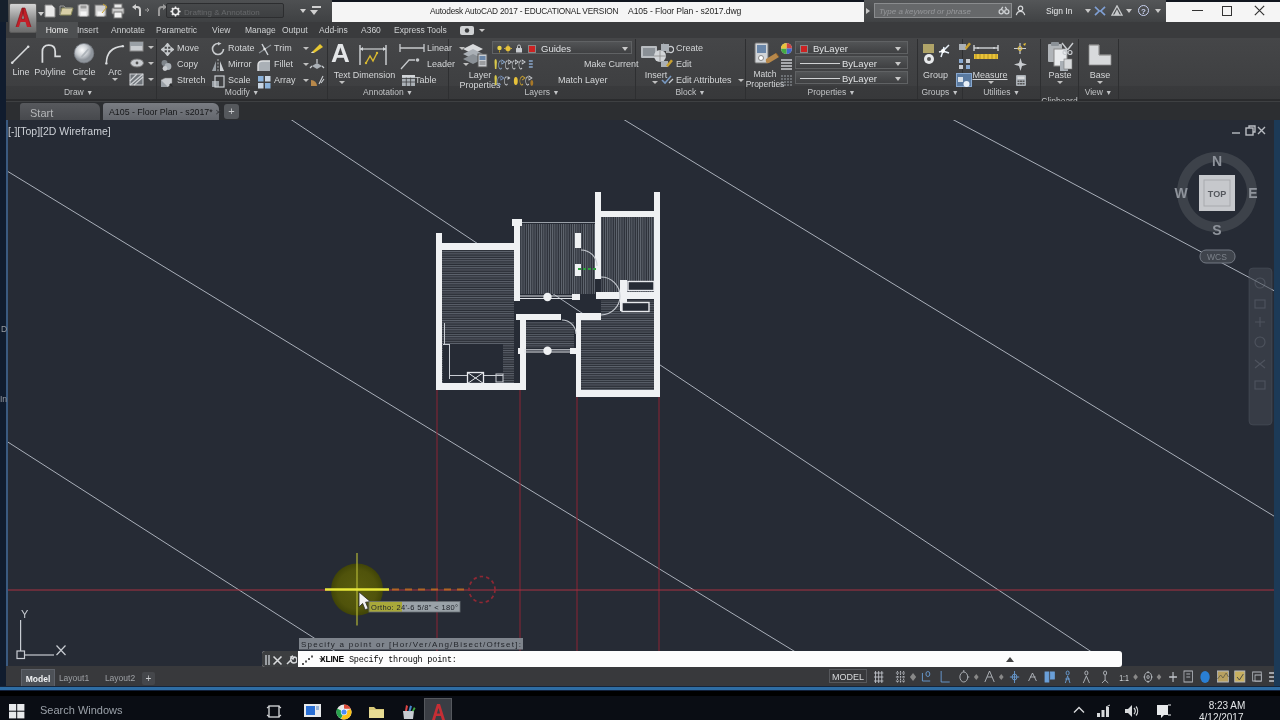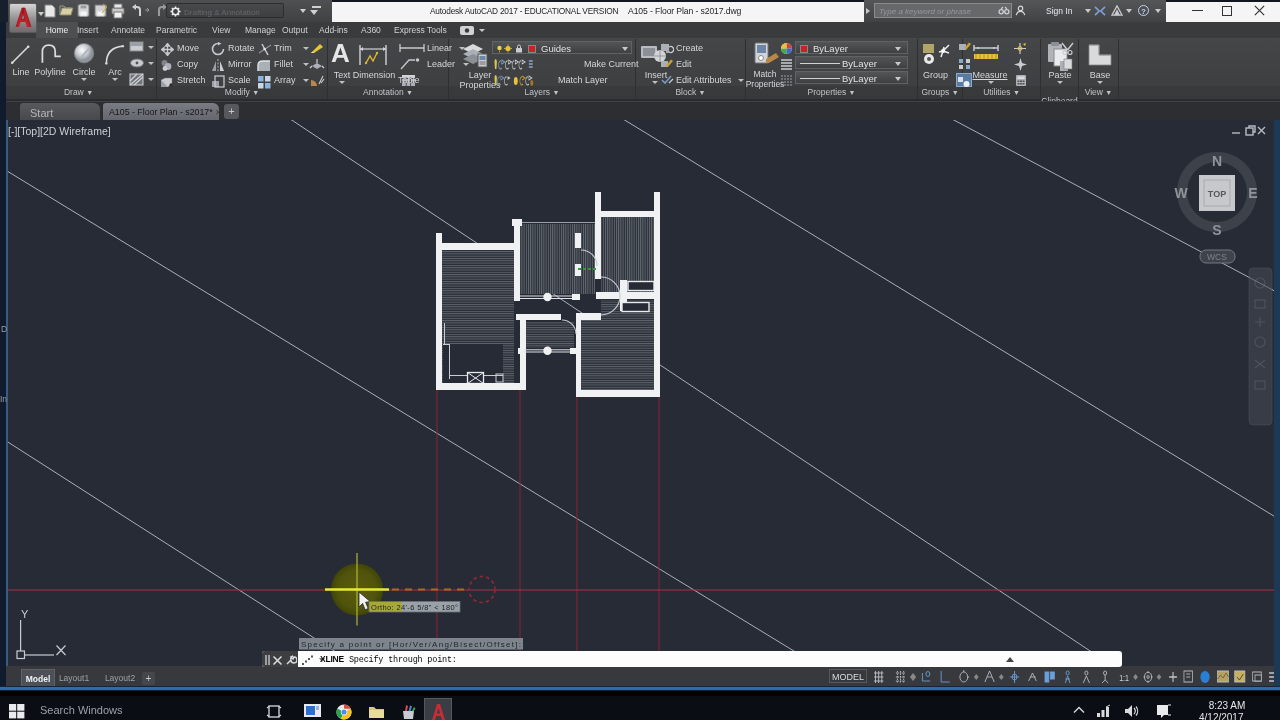--- a/index.html
+++ b/index.html
@@ -309,21 +309,21 @@
       </svg>
     <span class="abs" style="left:427px;top:21px;font-size:9px;">Leader</span>
     <div class="abs" style="left:463px;top:25px;width:0;height:0;border-left:3px solid transparent;border-right:3px solid transparent;border-top:3.5px solid #c0c0c0;"></div>
     <svg class="abs" style="left:401px;top:36px" width="15" height="13" viewBox="0 0 15 13">
         <rect x="1" y="1" width="13" height="11" fill="#aab0b6"></rect>
         <g stroke="#3c3d3f" stroke-width="0.8">
           <path d="M1 4.5 H14 M1 8 H14 M5.3 1 V12 M9.6 1 V12"></path>
         </g>
         <rect x="1" y="1" width="13" height="2.5" fill="#d2d5d8"></rect>
       </svg>
-    <span class="abs" style="left:398px;top:37px;font-size:9px;">Table</span>
+    <span class="abs" style="left:415px;top:37px;font-size:9px;">Table</span>
     
     <svg class="abs" style="left:460px;top:3px" width="30" height="30" viewBox="0 0 30 30">
         <g>
           <path d="M3 8 L13 3 L23 8 L13 13 Z" fill="#d8dadc"></path>
           <path d="M3 13 L13 8 L23 13 L13 18 Z" fill="#aab0b6"></path>
           <path d="M3 18 L13 13 L23 18 L13 23 Z" fill="#8a9096"></path>
           <rect x="18" y="13" width="9" height="13" fill="#c9ccd0" stroke="#555"></rect>
           <rect x="19.5" y="15" width="6" height="4" fill="#6a86a8"></rect>
           <path d="M19.5 21 h6 M19.5 23 h6" stroke="#555" stroke-width="0.8"></path>
         </g>

